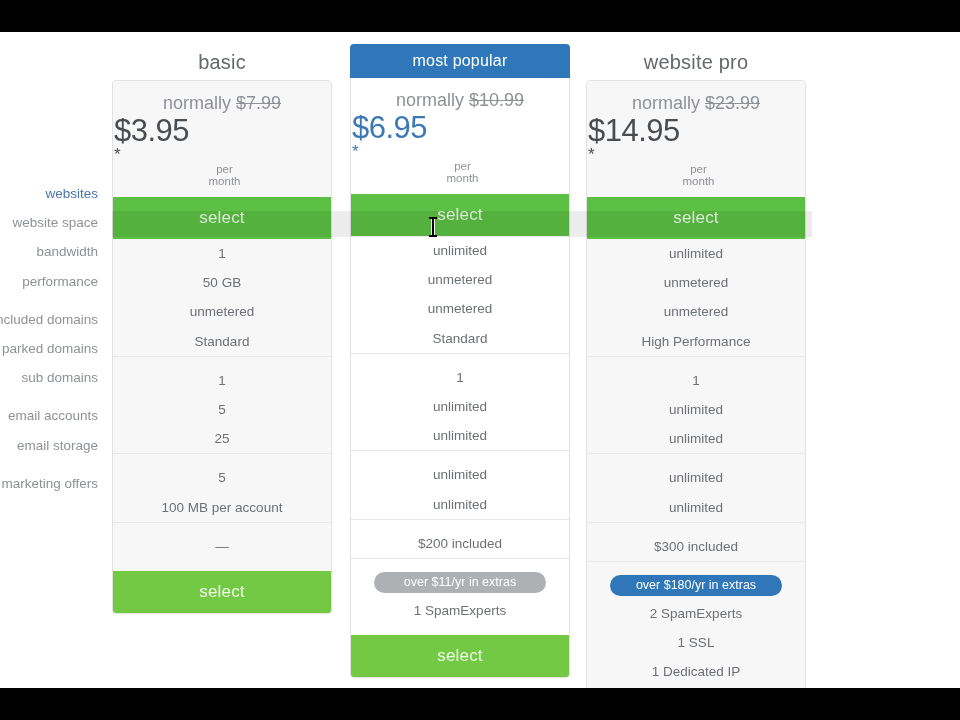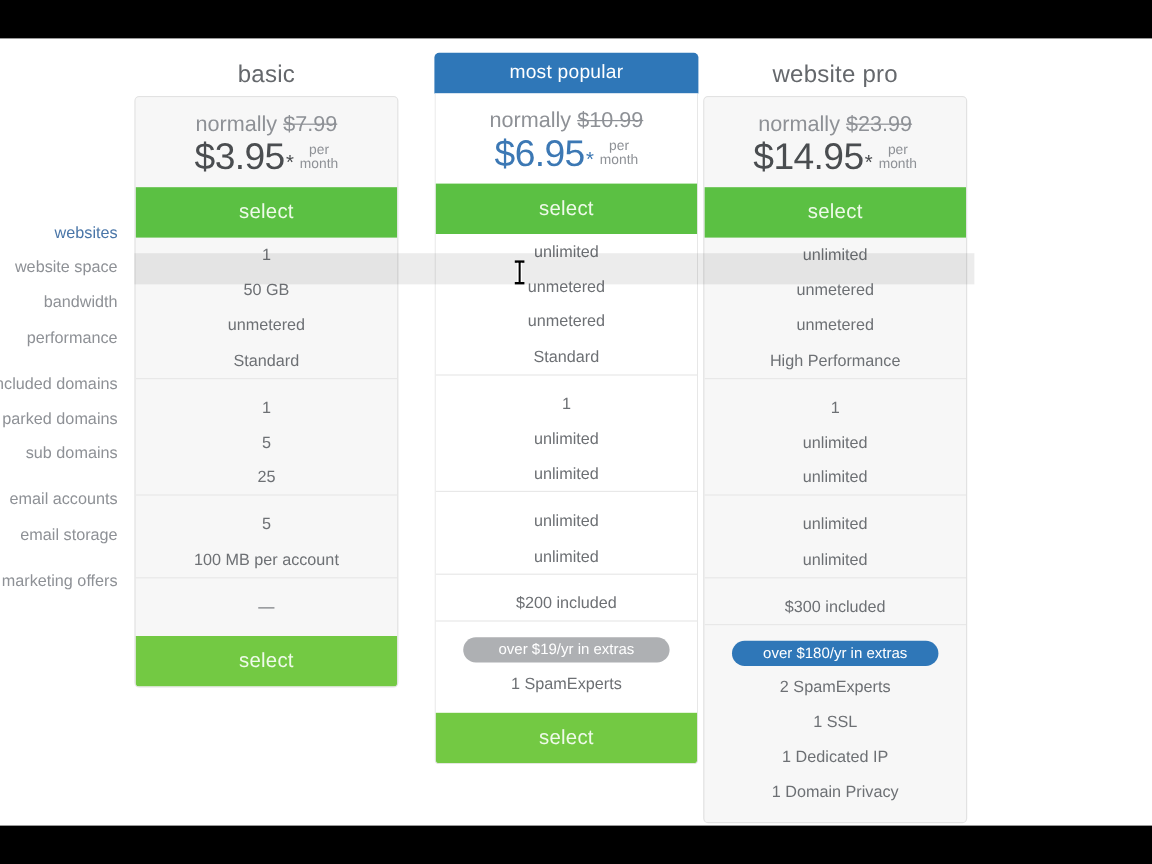--- a/index.html
+++ b/index.html
@@ -23,21 +23,21 @@
     height:29.2px;line-height:29.2px;text-align:right;
     font-size:13.5px;color:#8e9196;white-space:nowrap;padding-right:4px;
   }
   .side-label.active{color:#4a76a8;}
   .side-gap{height:9px;}
 
   
   .cols{position:absolute;left:112px;top:32px;width:700px;}
   .col{position:absolute;top:12px;width:220px;}
   .col.c1{left:0;}
-  .col.c2{left:238px;margin-left:12px;}
+  .col.c2{left:238px;}
   .col.c3{left:474px;}
 
   .col-title{
     text-align:center;font-size:20px;color:#65686c;font-weight:400;
     height:36px;line-height:36px;letter-spacing:.2px;
   }
   .ribbon{
     height:34px;line-height:34px;text-align:center;
     background:#2f77b8;color:#ffffff;font-size:16px;
     border-radius:4px 4px 0 0;letter-spacing:.2px;
@@ -46,21 +46,21 @@
   .card{
     border:1px solid #e2e2e2;border-radius:4px;background:#f7f7f7;
     overflow:hidden;
   }
   .card.featured{background:#ffffff;border-radius:0 0 4px 4px;border-top:none;}
 
   .price-box{padding:12px 0 10px;text-align:center;background:#f7f7f7;}
   .card.featured .price-box{background:#ffffff;}
   .normally{font-size:18px;color:#8e9196;margin-bottom:1px;}
   .normally s{text-decoration:line-through;}
-  .price-line{display:flex;align-items:baseline;justify-content:center;}
+  .price-line{display:flex;align-items:baseline;justify-content:center;flex-direction:column;}
   .price{font-size:31px;color:#4a4d50;letter-spacing:-0.5px;line-height:1;}
   .price.blue{color:#3c78b4;}
   .asterisk{font-size:17px;color:#4a4d50;line-height:1;margin-left:1px;}
   .asterisk.blue{color:#3c78b4;}
   .per{font-size:11.5px;color:#8e9196;line-height:12px;text-align:center;margin-left:5px;align-self:center;}
 
   .select-btn{
     height:42px;line-height:42px;text-align:center;
     background:#5bc043;color:#eefae9;font-size:17px;cursor:pointer;
     letter-spacing:.2px;
@@ -166,21 +166,21 @@
             <div class="group-gap"></div>
             <div class="feat">1</div>
             <div class="feat">unlimited</div>
             <div class="feat">unlimited</div>
             <div class="group-gap"></div>
             <div class="feat">unlimited</div>
             <div class="feat">unlimited</div>
             <div class="group-gap"></div>
             <div class="feat">$200 included</div>
             <div class="group-gap"></div>
-            <div class="pill gray">over $19/yr in extras</div>
+            <div class="pill gray">over $11/yr in extras</div>
             <div class="feat">1 SpamExperts</div>
             <div class="tail"></div>
             <div class="select-btn bottom">select</div>
           </div>
         </div>
         <div class="col c3">
           <div class="col-title">website pro</div>
           <div class="card">
             <div class="price-box">
               <div class="normally"><span>normally</span> <s>$23.99</s></div>

